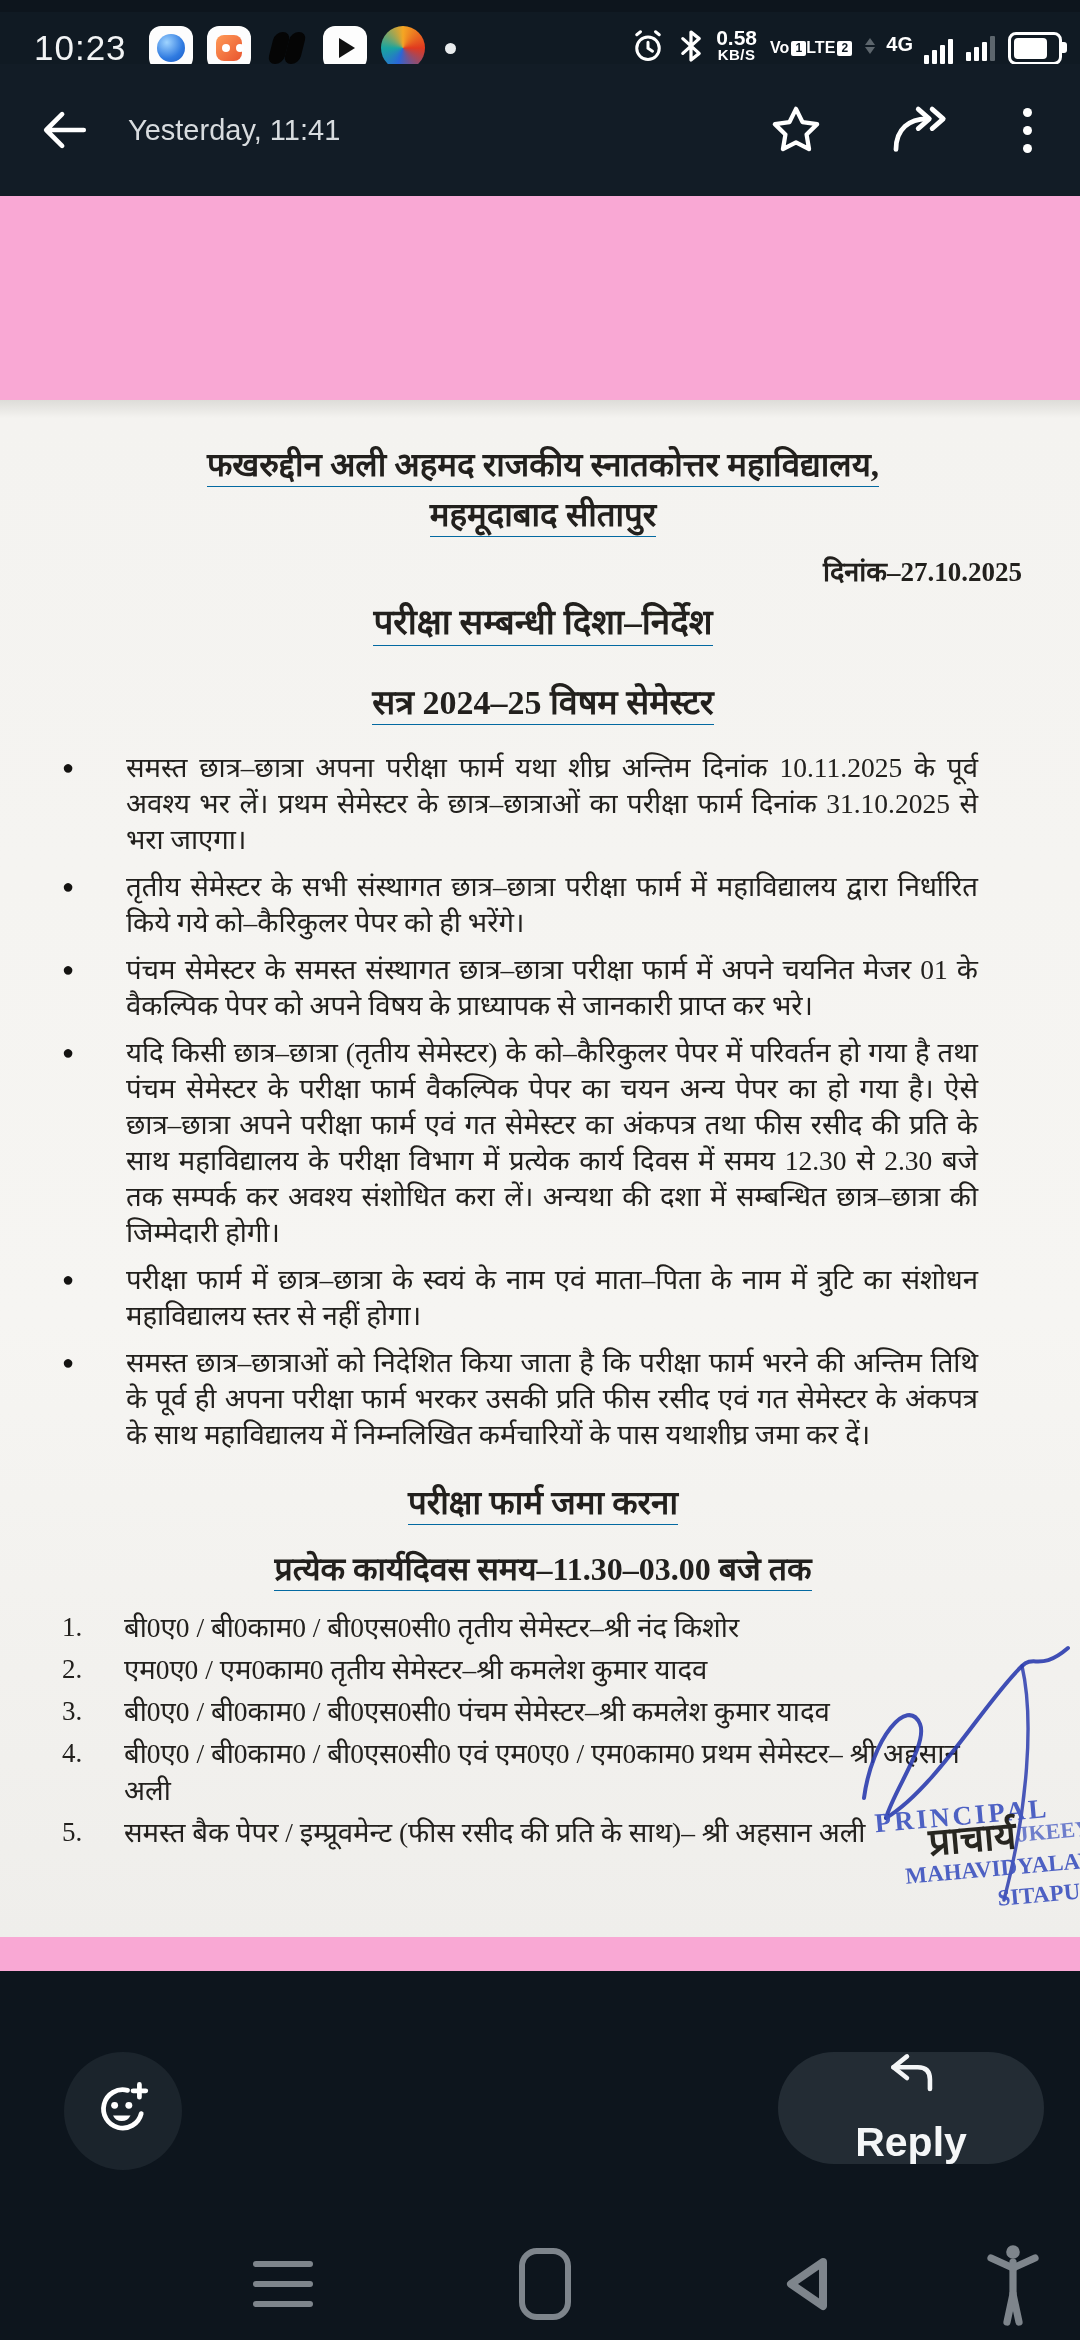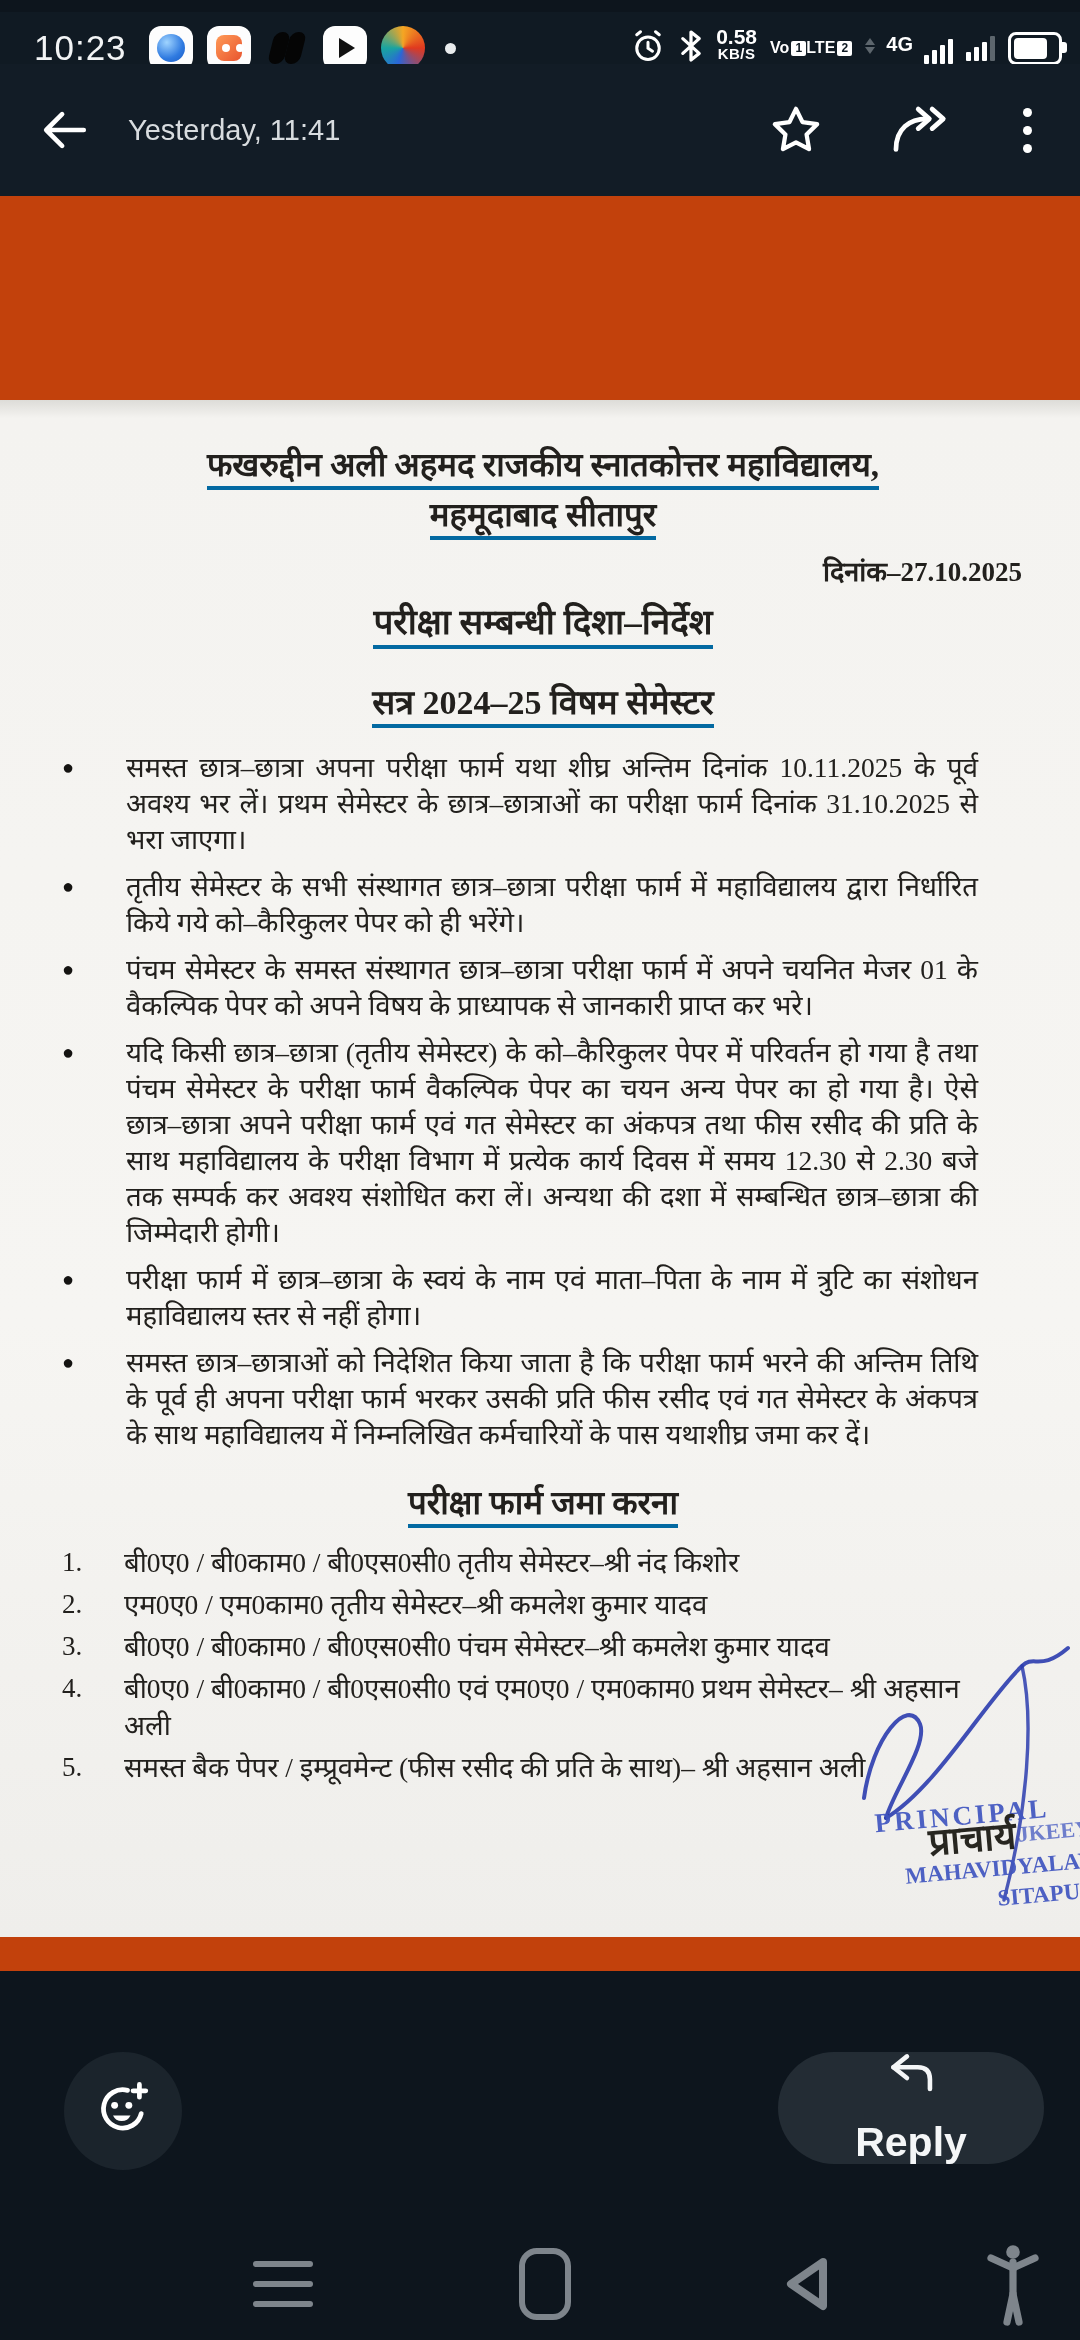--- a/index.html
+++ b/index.html
@@ -62,29 +62,29 @@
   }
   .back-btn{width:70px;height:70px;display:flex;align-items:center;justify-content:center;flex:0 0 auto;}
   .hdr-titles{margin-left:28px;display:flex;flex-direction:column;gap:6px;min-width:0;}
   .hdr-title{font-size:41px;color:#f5f6f7;white-space:nowrap;}
   .hdr-sub{font-size:29px;color:#d8dcdf;text-align:right;}
   .hdr-actions{margin-left:auto;display:flex;align-items:center;gap:66px;padding-right:14px;}
   .icon-btn{display:flex;align-items:center;justify-content:center;}
   .kebab{display:flex;flex-direction:column;gap:9px;padding:4px;}
   .kebab i{width:9px;height:9px;border-radius:50%;background:#fff;display:block;}
   
-  .image-message{position:absolute;top:196px;left:0;width:1080px;height:1775px;background:#c2410c;}
+  .image-message{position:absolute;top:196px;left:0;width:1080px;height:1775px;background:#f9a8d4;}
   .paper{
     position:absolute;top:204px;left:0;width:1080px;height:1537px;overflow:hidden;
     background:linear-gradient(#dddcd8 0px,#f4f3f0 18px,#f6f5f2 60%,#efeeeb);
     color:#22201d;font-family:"Liberation Serif","DejaVu Serif",serif;
   }
   .paper-inner{padding:40px 56px 0 62px;}
   .doc-center{text-align:center;}
-  .u{border-bottom:4px solid #0369a1;padding-bottom:3px;}
+  .u{border-bottom:1px solid #0369a1;padding-bottom:3px;}
   .doc-college{font-size:33px;font-weight:bold;line-height:50px;}
   .doc-date{text-align:right;font-size:27px;font-weight:bold;margin-top:12px;padding-right:2px;}
   .doc-h1{font-size:35px;font-weight:bold;margin-top:8px;}
   .doc-h2{font-size:34px;font-weight:bold;margin-top:34px;}
   .doc-bullets{list-style:none;margin:26px 0 0 0;padding:0 46px 0 0;}
   .doc-bullets li{display:flex;margin-top:11px;}
   .b-marker{flex:0 0 64px;font-size:20px;padding-top:6px;color:#141311;}
   .b-text{font-size:27.5px;line-height:36px;text-align:justify;}
   .doc-h3{font-size:33px;font-weight:bold;margin-top:26px;}
   .doc-h4{font-size:32px;font-weight:bold;margin-top:22px;}
@@ -268,20 +268,23 @@
           </li>
           <li>
             <span class="b-marker">●</span>
             <span class="b-text">समस्त छात्र–छात्राओं को निदेशित किया जाता है कि परीक्षा फार्म भरने की अन्तिम तिथि के पूर्व ही अपना परीक्षा फार्म भरकर उसकी प्रति फीस रसीद एवं गत सेमेस्टर के अंकपत्र के साथ महाविद्यालय में निम्नलिखित कर्मचारियों के पास यथाशीघ्र जमा कर दें।</span>
           </li>
         </ul>
 
         <div class="doc-center doc-h3">
           <span class="u">परीक्षा फार्म जमा करना</span>
         </div>
+        <div class="doc-center doc-h4">
+          <span class="u">प्रत्येक कार्यदिवस समय–11.30–03.00 बजे तक</span>
+        </div>
 
         <div class="staff">
           <div class="staff-row">
             <span class="s-num">1.</span>
             <span class="s-text">बी0ए0 / बी0काम0 / बी0एस0सी0 तृतीय सेमेस्टर–श्री नंद किशोर</span>
           </div>
           <div class="staff-row">
             <span class="s-num">2.</span>
             <span class="s-text">एम0ए0 / एम0काम0 तृतीय सेमेस्टर–श्री कमलेश कुमार यादव</span>
           </div>

